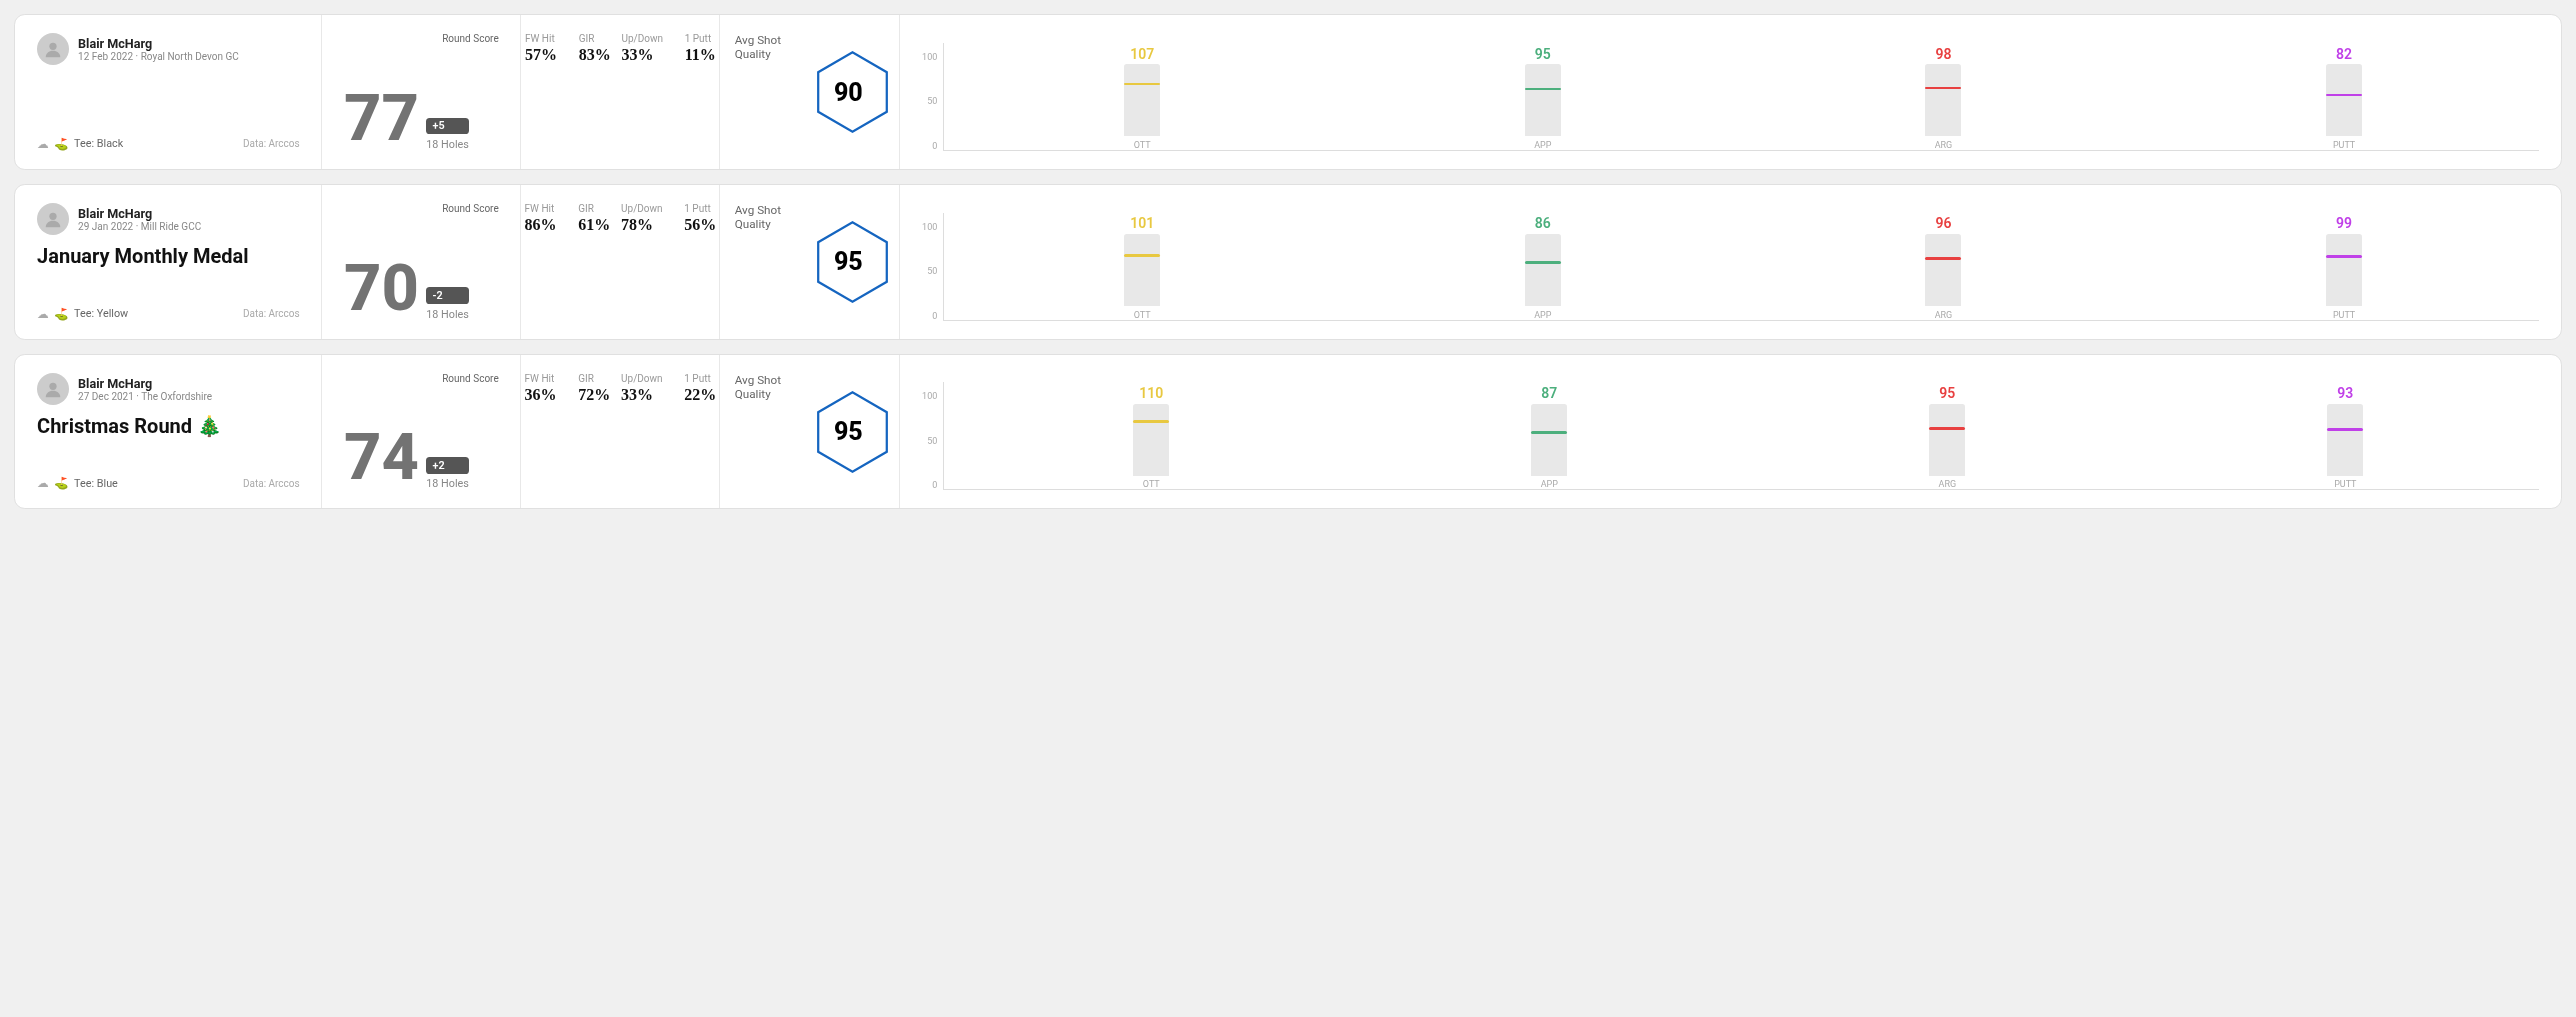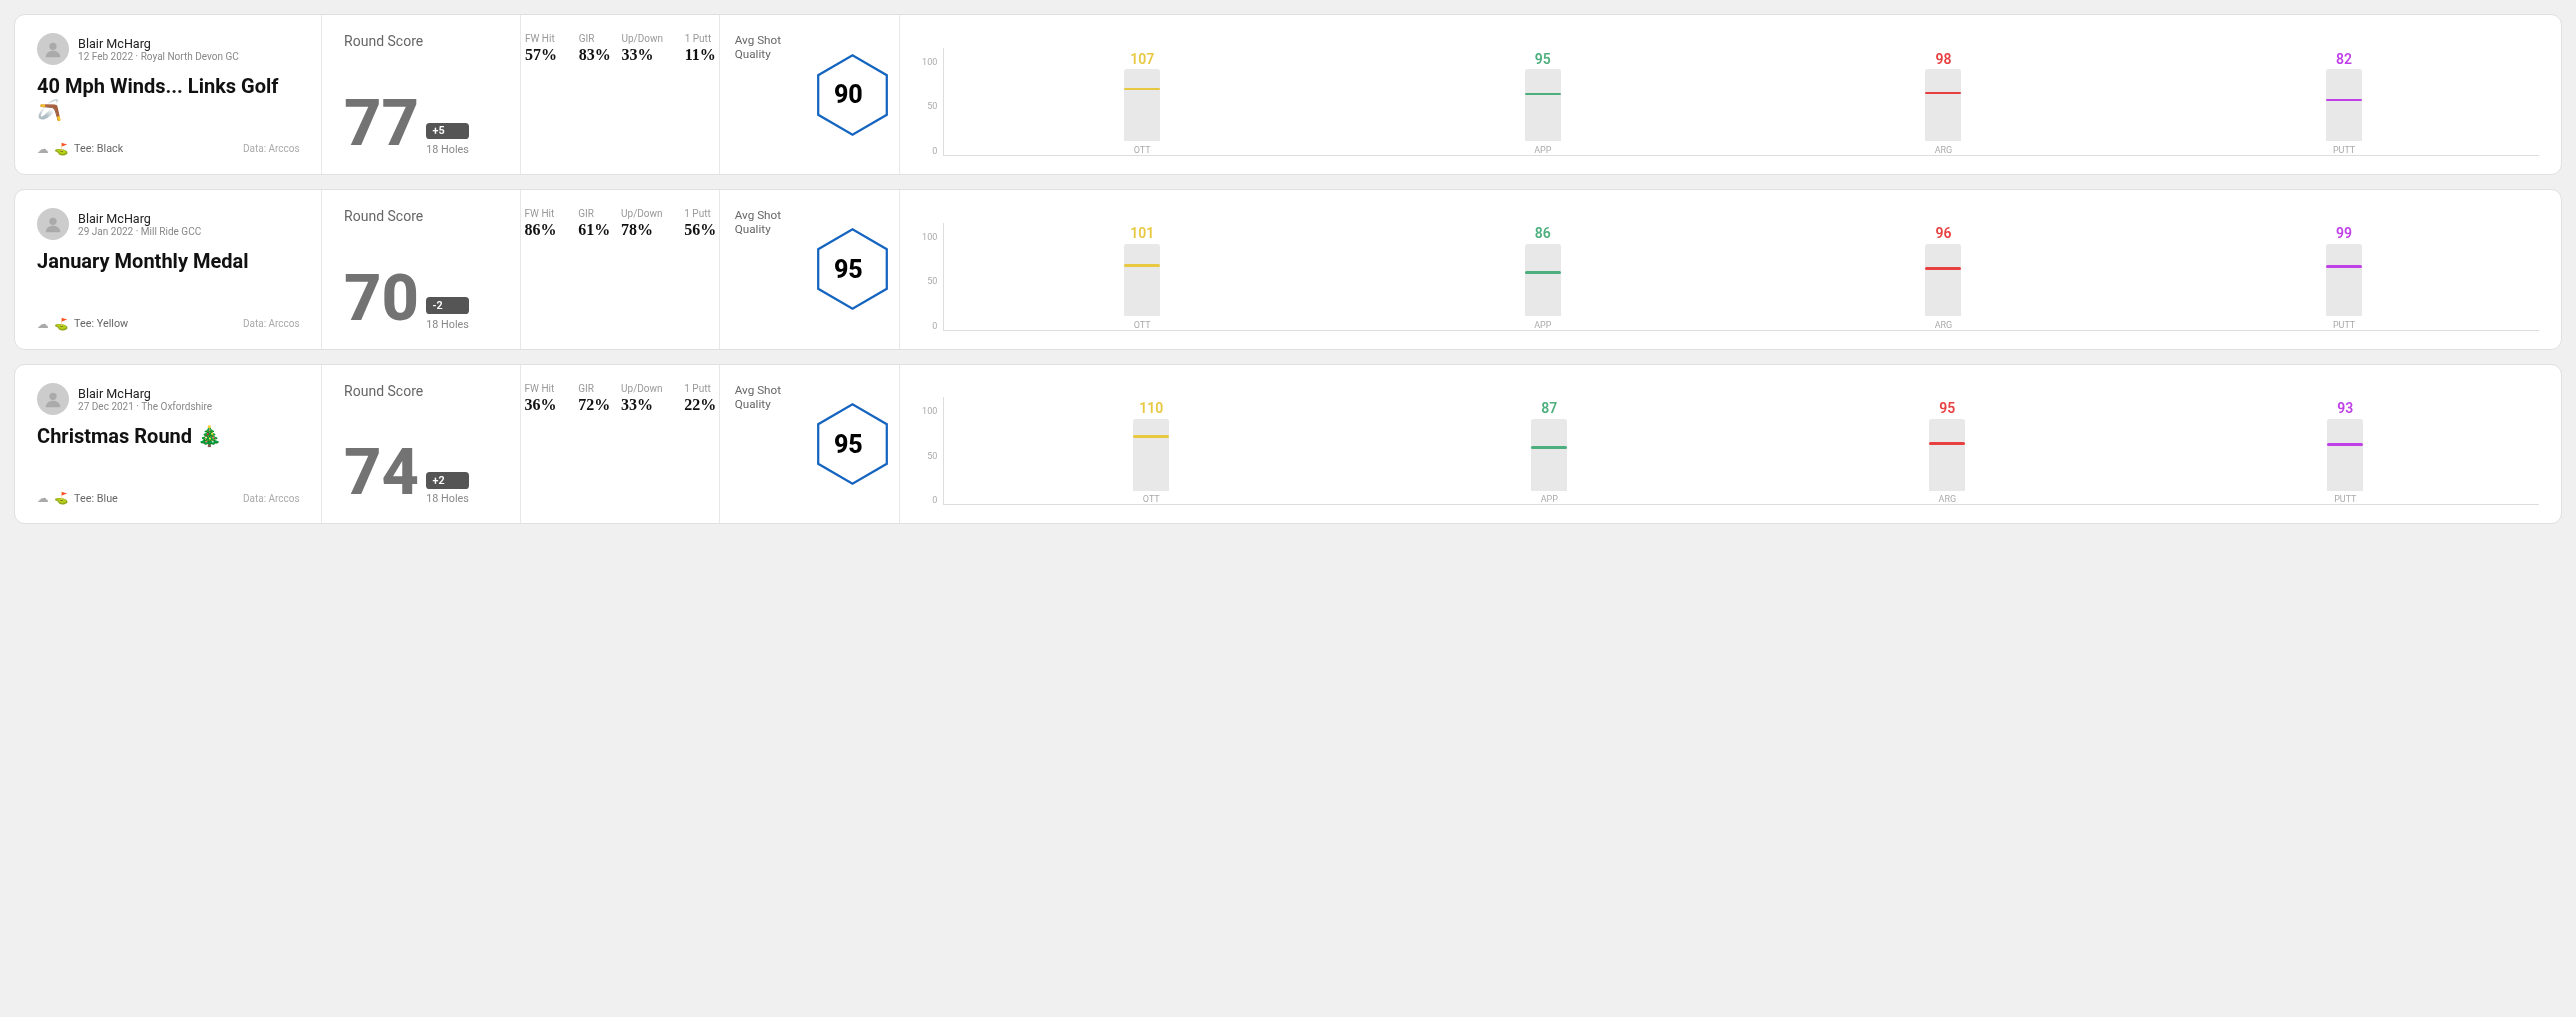--- a/index.html
+++ b/index.html
@@ -39,21 +39,21 @@
       border-radius: 50%;
       background: #ccc;
       display: flex;
       align-items: center;
       justify-content: center;
       color: #888;
       font-size: 14.4px;
       flex-shrink: 0;
     }
     .user-info .user-name {
-      font-weight: 400;
+      font-weight: 700;
       font-size: 12.6px;
       color: #222;
     }
     .user-info .user-meta {
       font-size: 10px;
       color: #888;
     }
     .round-title {
       font-size: 20px;
       font-weight: 700;
@@ -84,23 +84,24 @@
     .card-score {
       width: 199px;
       min-width: 199px;
       padding: 18px 21.7px;
       border-right: 0.9px solid #e8e8e8;
       display: flex;
       flex-direction: column;
       justify-content: center;
     }
     .score-label {
-      font-size: 14px;
+      font-size: 10px;
       color: #666;
       margin-bottom: 5.4px;
+      text-align: right;
     }
     .score-main {
       display: flex;
       align-items: flex-end;
       gap: 7.2px;
     }
     .score-number {
       font-size: 65px;
       font-weight: 800;
       color: #737373;
@@ -254,21 +255,20 @@
             <svg width="20" height="20" viewBox="0 0 22 22">
                 <circle cx="11" cy="8" r="4" fill="#aaa"></circle>
                 <path d="M3 20c0-4 3.6-7 8-7s8 3 8 7" fill="#aaa"></path>
               </svg>
           </div>
           <div class="user-info">
             <div class="user-name">Blair McHarg</div>
             <div class="user-meta">12 Feb 2022 · Royal North Devon GC</div>
           </div>
         </div>
-        <div class="round-title">40 Mph Winds... Links Golf 🪃</div>
       </div>
       <div class="card-footer">
         <div class="tee-info">
           <span class="tee-icon">☁</span>
           <span class="tee-icon">⛳</span>
           <span>Tee: Black</span>
         </div>
         <span class="data-source">Data: Arccos</span>
       </div>
     </div>

